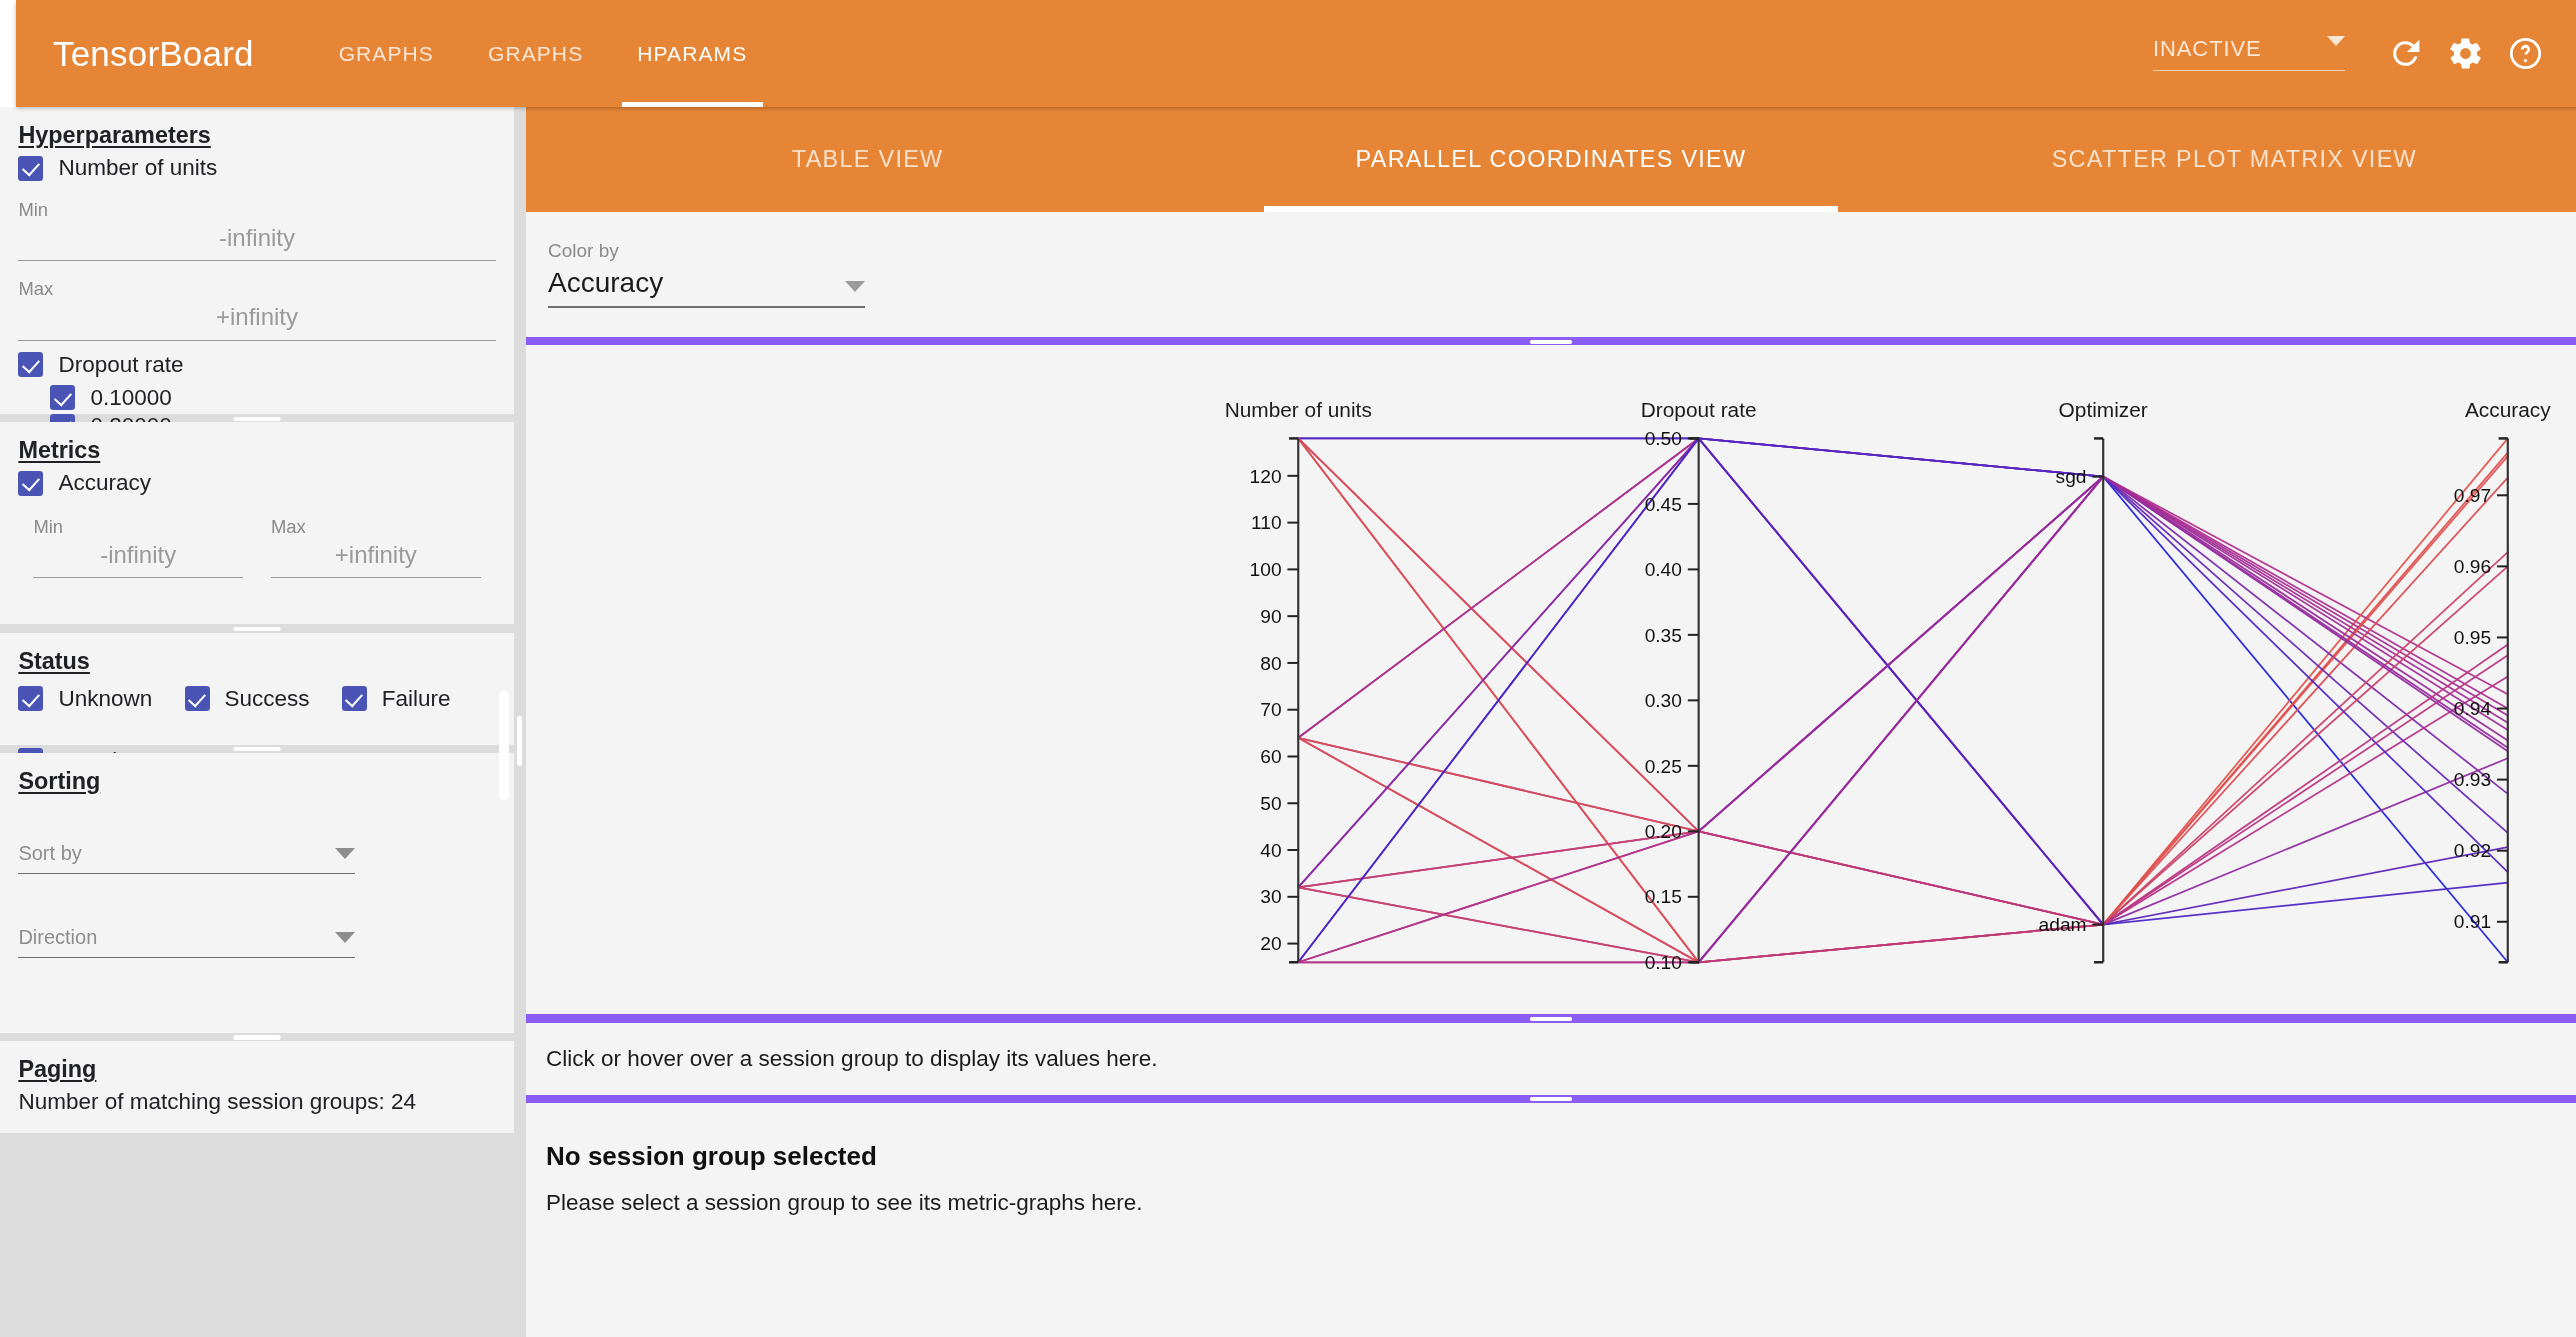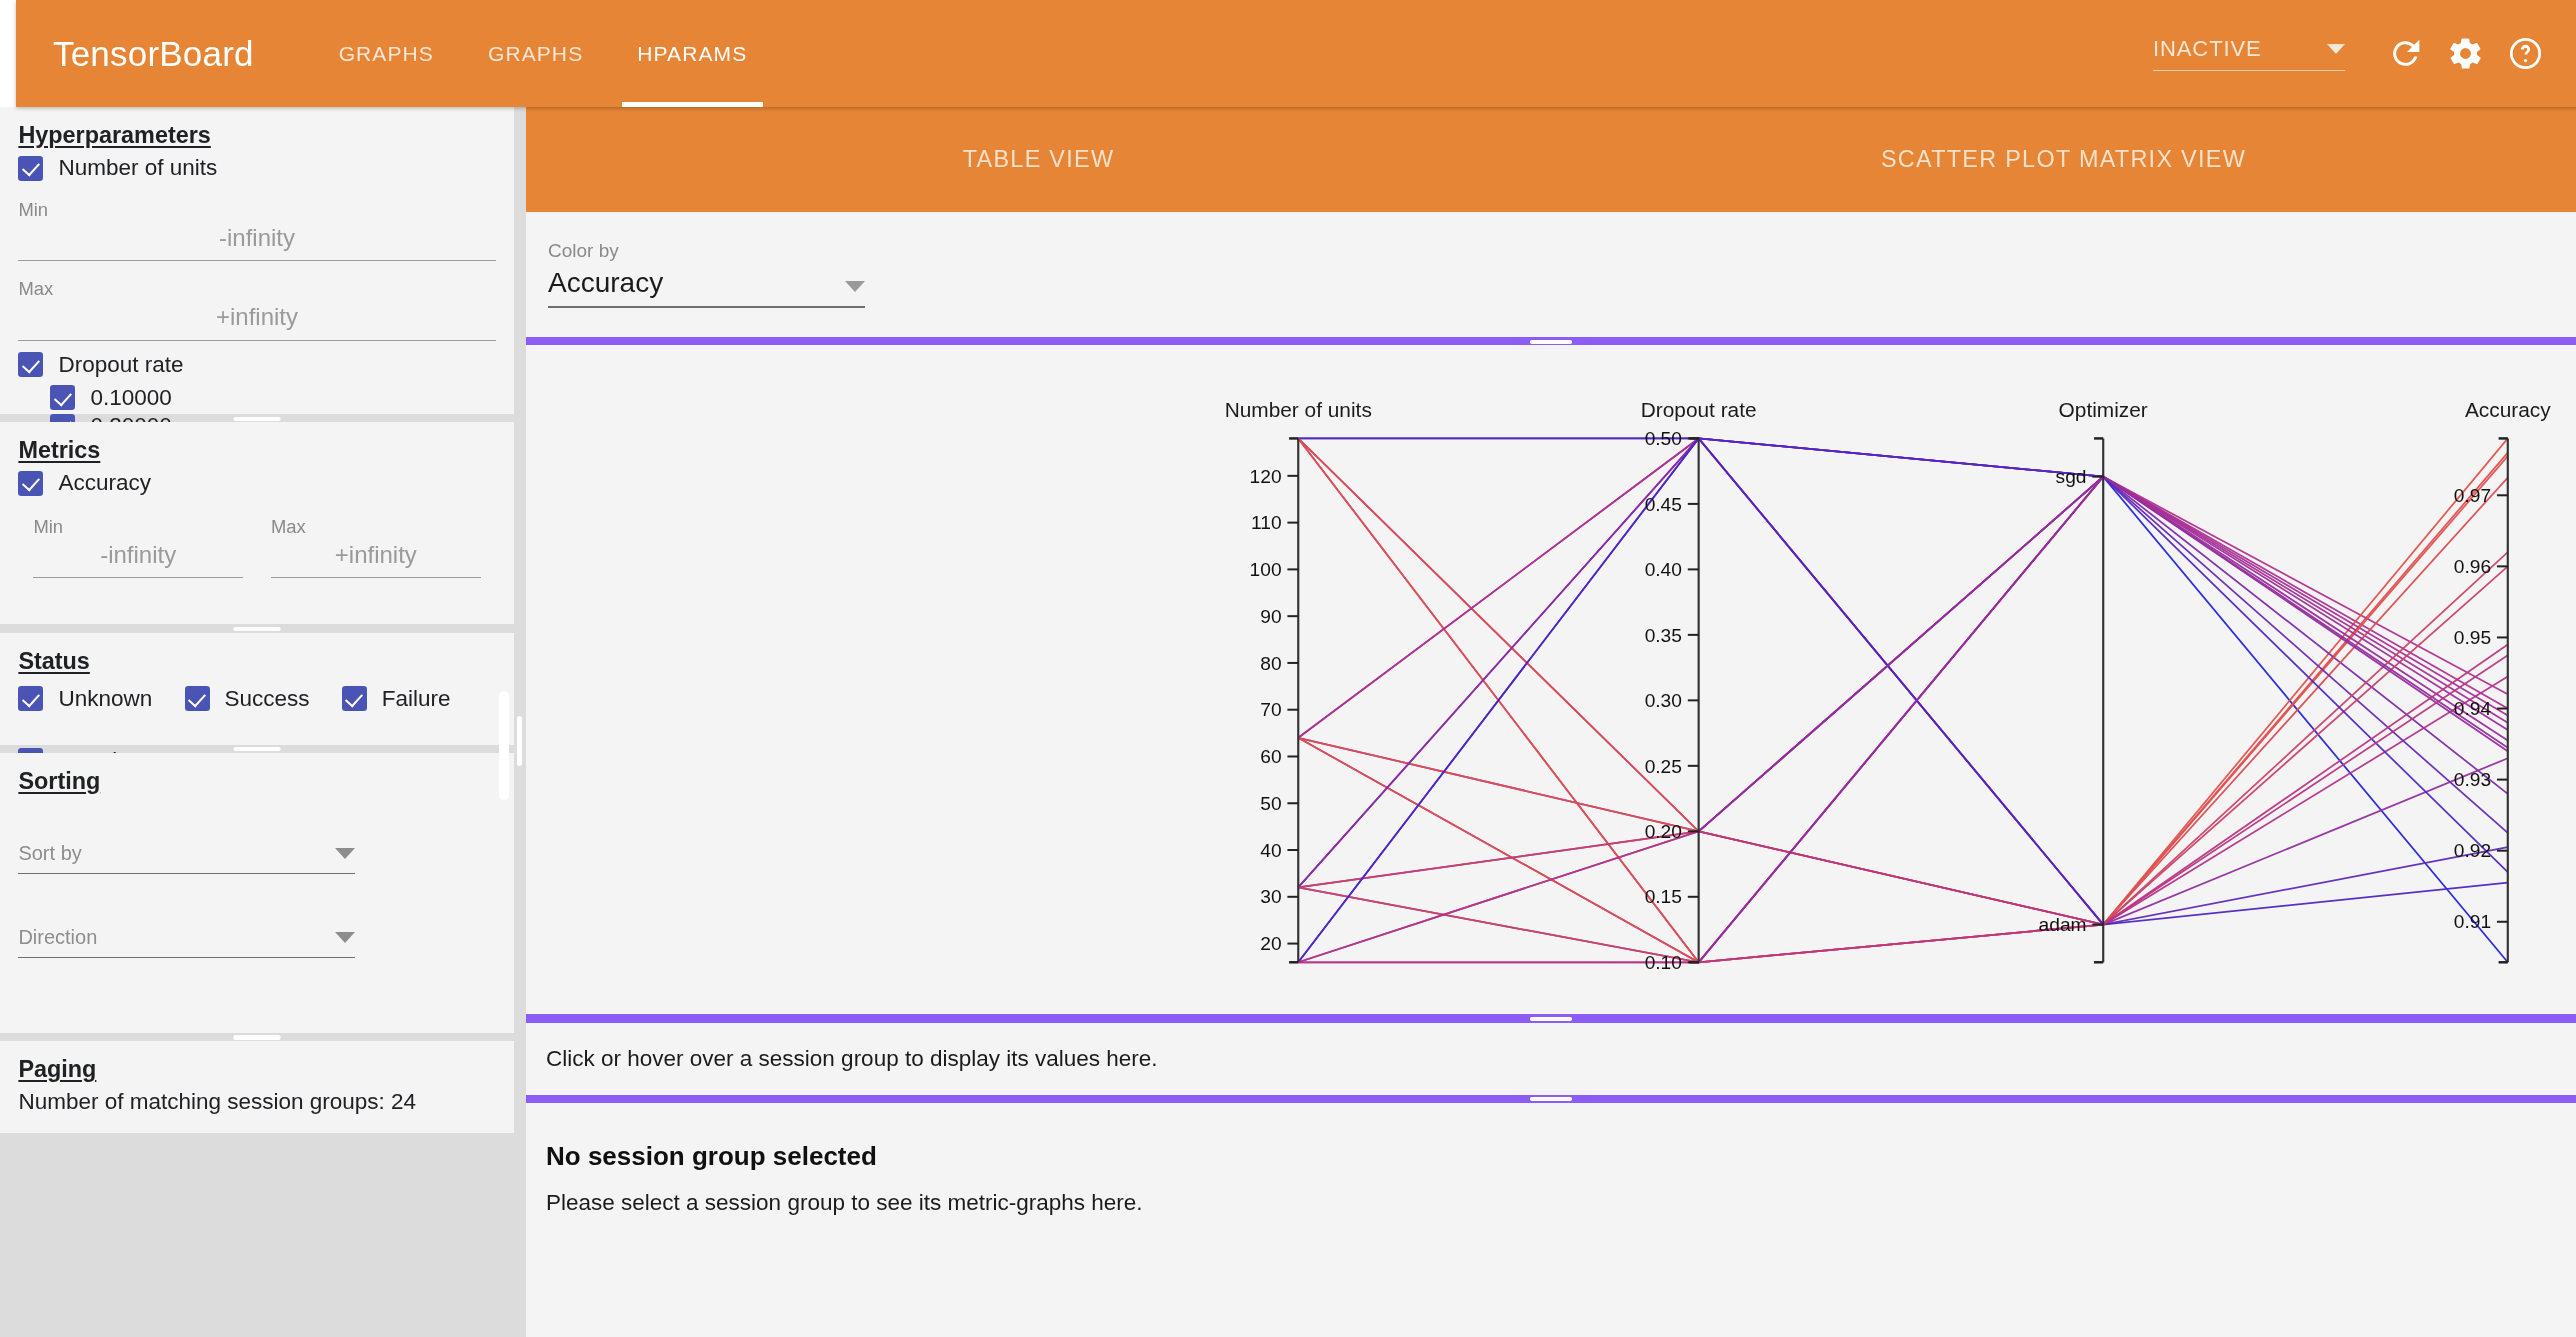--- a/index.html
+++ b/index.html
@@ -35,21 +35,21 @@
     content: ""; position: absolute; left: 11.7px; right: 11.7px; bottom: 0;
     height: 5px; background: #fff;
   }
   #top-right {
     margin-left: auto; display: flex; align-items: center;
     margin-right: 37px; gap: 0px;
   }
   #run-select {
     position: relative; margin-right: 30px; min-width: 192px;
     padding-bottom: 8.3px; border-bottom: 1.7px solid #f3cfae;
-    display: flex; align-items: center; cursor: pointer;
+    display: flex; align-items: flex-start; cursor: pointer;
   }
   #run-select .sel-label {
     color: #fbe7d6; font-size: 22px; letter-spacing: 0.9px; white-space: nowrap;
   }
   #run-select .caret {
     margin-left: auto; width: 0; height: 0;
     border-left: 9.2px solid transparent; border-right: 9.2px solid transparent;
     border-top: 10px solid #fbe7d6;
   }
   .icon-btn {
@@ -314,20 +314,21 @@
 </div>
 
 <div id="sidebar-divider">
   <div class="grip"></div>
 </div>
 
 <div id="main">
 
   <div id="view-tabs">
     <div class="view-tab">TABLE VIEW</div>
+    <div class="view-tab active">PARALLEL COORDINATES VIEW</div>
     <div class="view-tab">SCATTER PLOT MATRIX VIEW</div>
   </div>
 
   <div class="panel" id="colorby-panel">
     <div id="colorby-label">Color by</div>
     <div id="colorby-select">
       <span class="cval">Accuracy</span>
       <span class="caret"></span>
     </div>
     <div class="panel-resize"></div>

